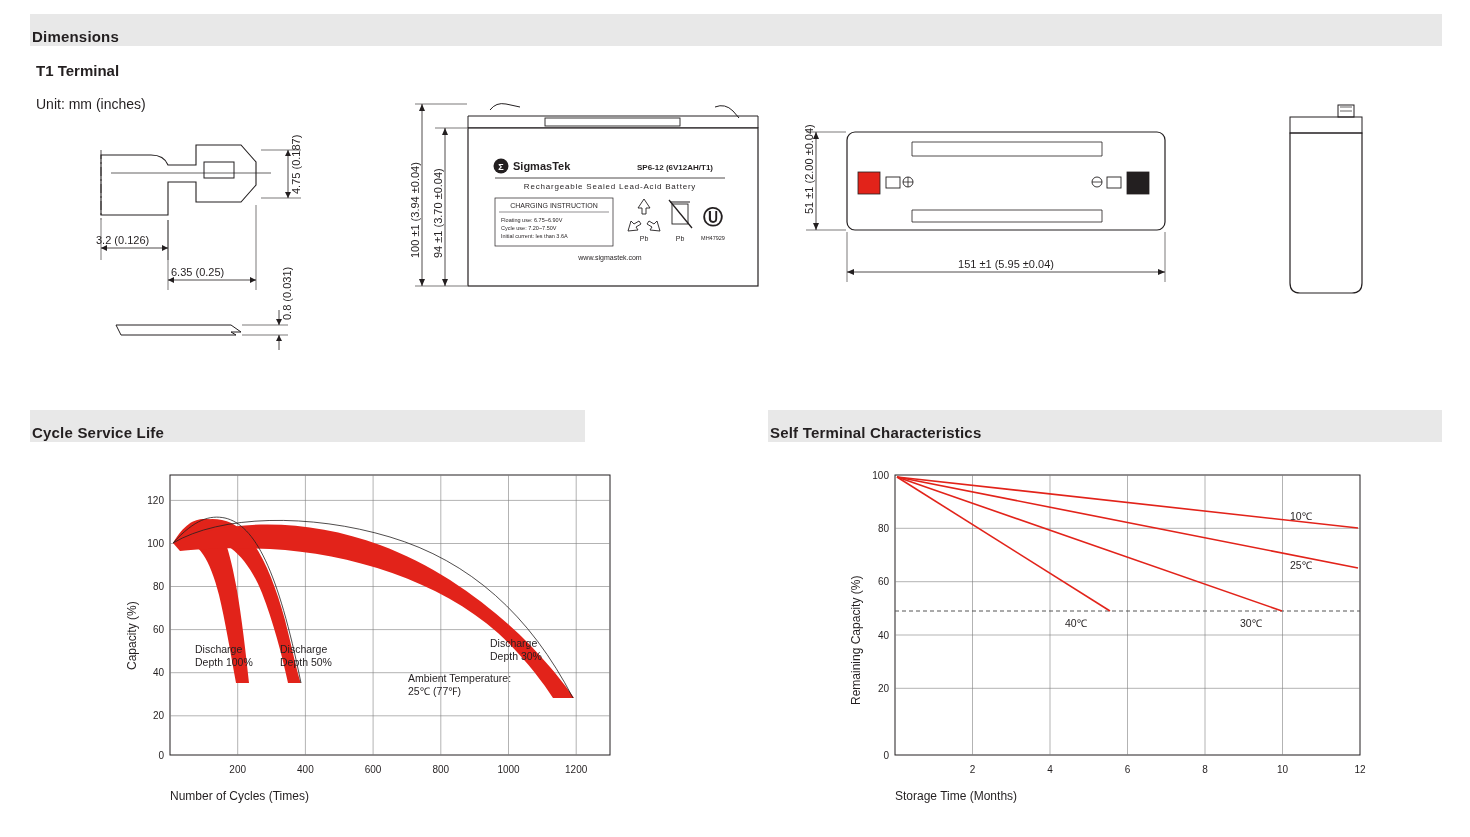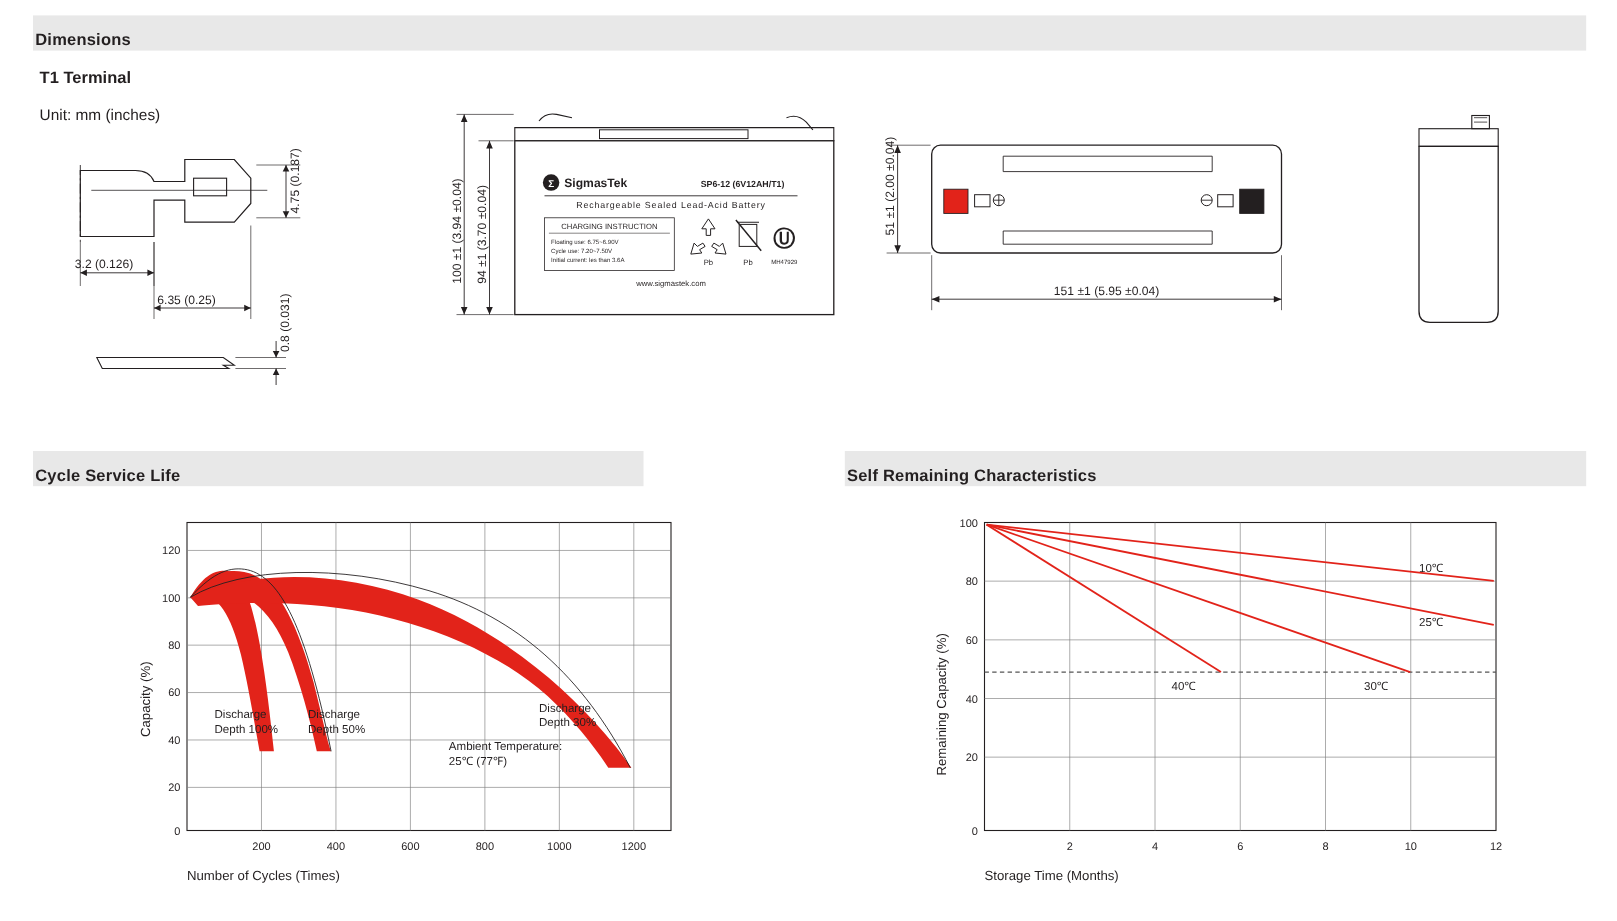--- a/index.html
+++ b/index.html
@@ -49,21 +49,21 @@
 </head>
 <body>
 
 <div class="section-bar" style="left:30px;top:14px;width:1412px;">
   <span class="title">Dimensions</span>
 </div>
 
 <div class="sub-title" style="left:36px;top:62px;">T1 Terminal</div>
 <div class="sub-unit" style="left:36px;top:84px;margin-top:12px;">Unit: mm (inches)</div>
 
-<div style="position:absolute;left:28px;top:120px;width:320px;height:250px;">
+<div style="position:absolute;left:56px;top:120px;width:320px;height:250px;">
 <svg width="320" height="250" viewBox="0 0 320 250">
 
   <path d="M45,35 L95,35 Q108,35 112,45 L140,45 L140,25 L185,25 L200,42 L200,65 L185,82 L140,82 L140,62 L112,62 L112,95 L45,95 Z" fill="none" stroke="#231f20" stroke-width="1.1"></path>
 
   <path d="M45,30 L45,100" fill="none" stroke="#231f20" stroke-width="0.8" stroke-dasharray="9,3,2,3"></path>
 
   <rect x="148" y="42" width="30" height="16" fill="none" stroke="#231f20" stroke-width="1"></rect>
 
   <path d="M55,53 L215,53" fill="none" stroke="#231f20" stroke-width="0.7"></path>
 
@@ -258,21 +258,21 @@
   <text class="plot-text" x="380" y="205">Depth 30%</text>
   <text class="plot-text" x="298" y="227">Ambient Temperature:</text>
   <text class="plot-text" x="298" y="240">25℃ (77℉)</text>
 
   <text class="axis-label" transform="translate(26,215) rotate(-90)">Capacity (%)</text>
   <text class="axis-label" x="60" y="345">Number of Cycles (Times)</text>
 </svg>
 </div>
 
 <div class="section-bar" style="left:768px;top:410px;width:674px;">
-  <span class="title">Self Remaining Characteristics</span>
+  <span class="title">Self Terminal Characteristics</span>
 </div>
 
 <div style="position:absolute;left:820px;top:455px;width:560px;height:360px;">
 <svg width="560" height="360" viewBox="0 0 560 360">
 
   <rect x="75" y="20" width="465" height="280" fill="#ffffff" stroke="#231f20" stroke-width="1"></rect>
   <g stroke="#808080" stroke-width="0.6">
     <line x1="152.5" y1="20" x2="152.5" y2="300"></line>
     <line x1="230" y1="20" x2="230" y2="300"></line>
     <line x1="307.5" y1="20" x2="307.5" y2="300"></line>

